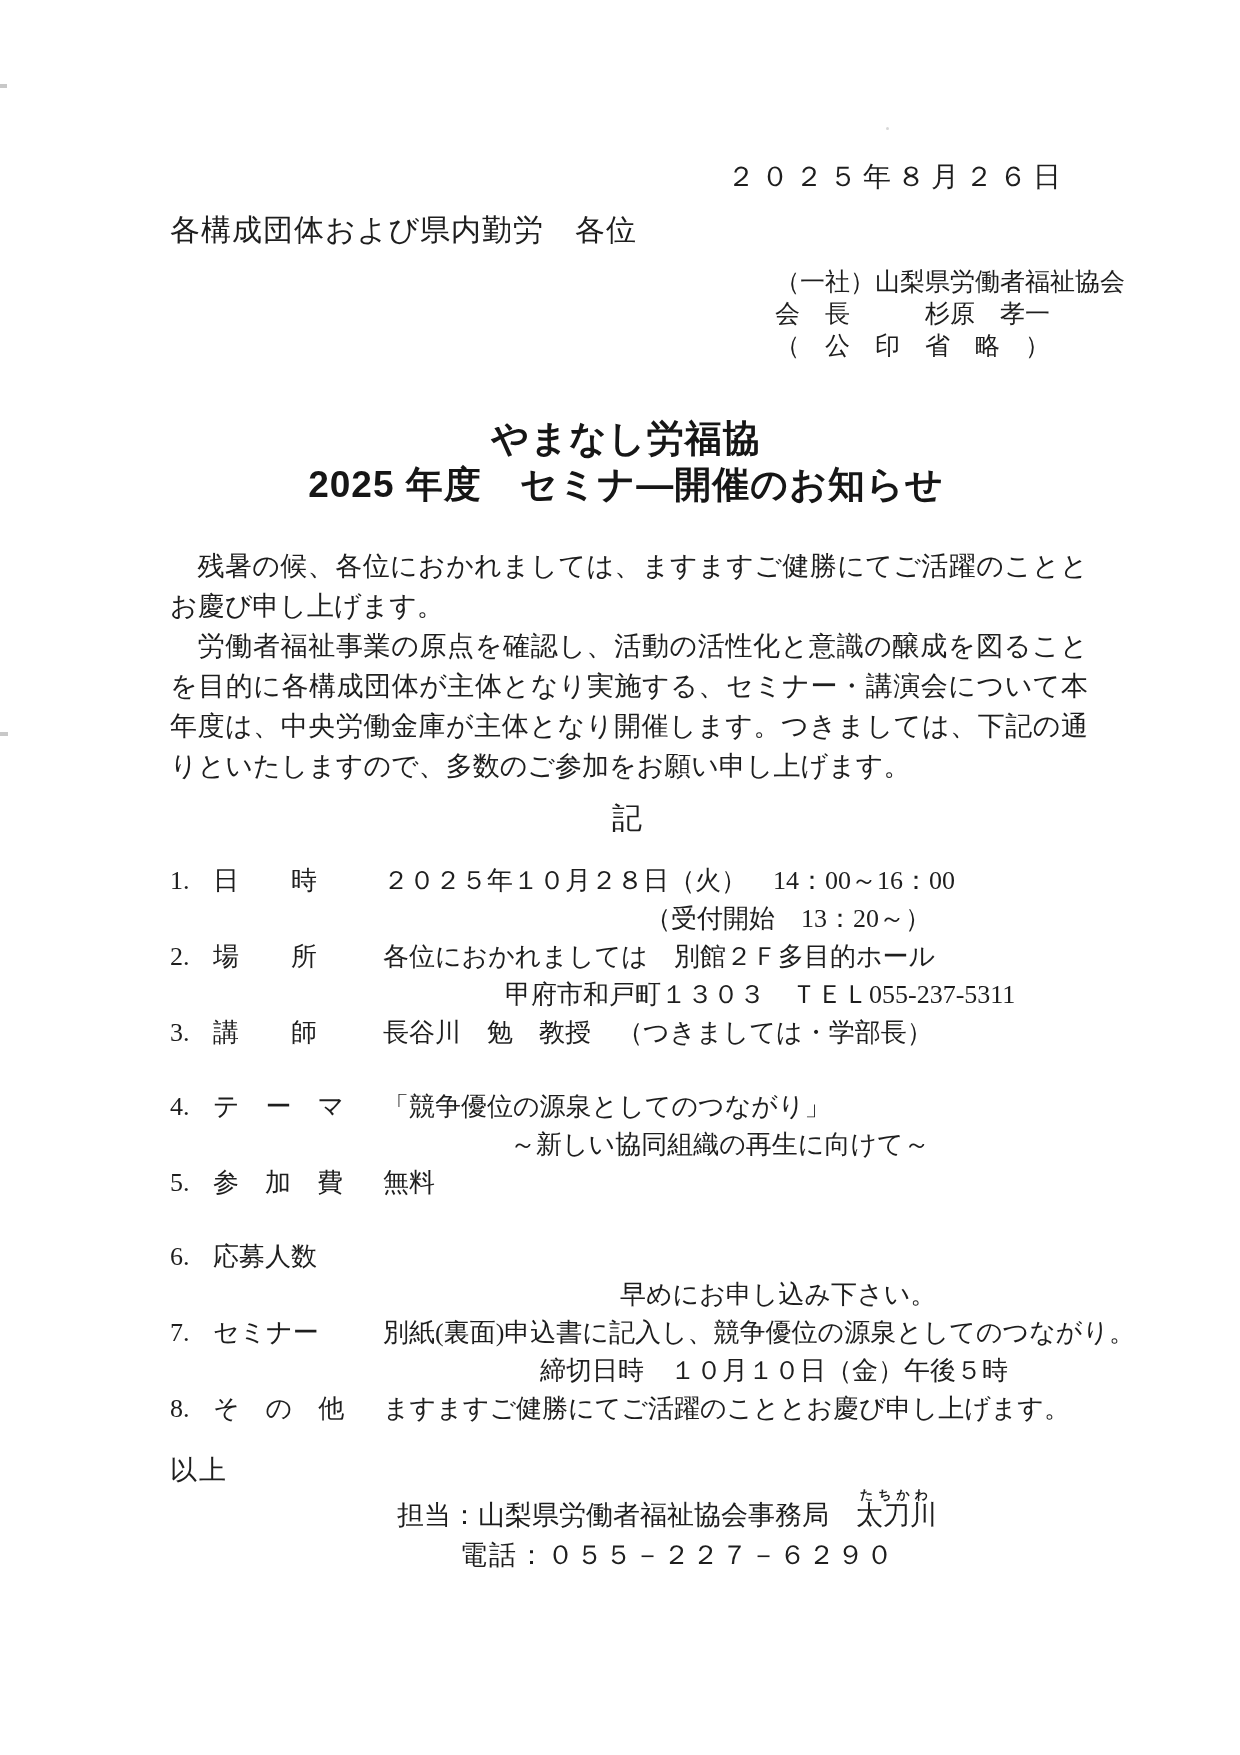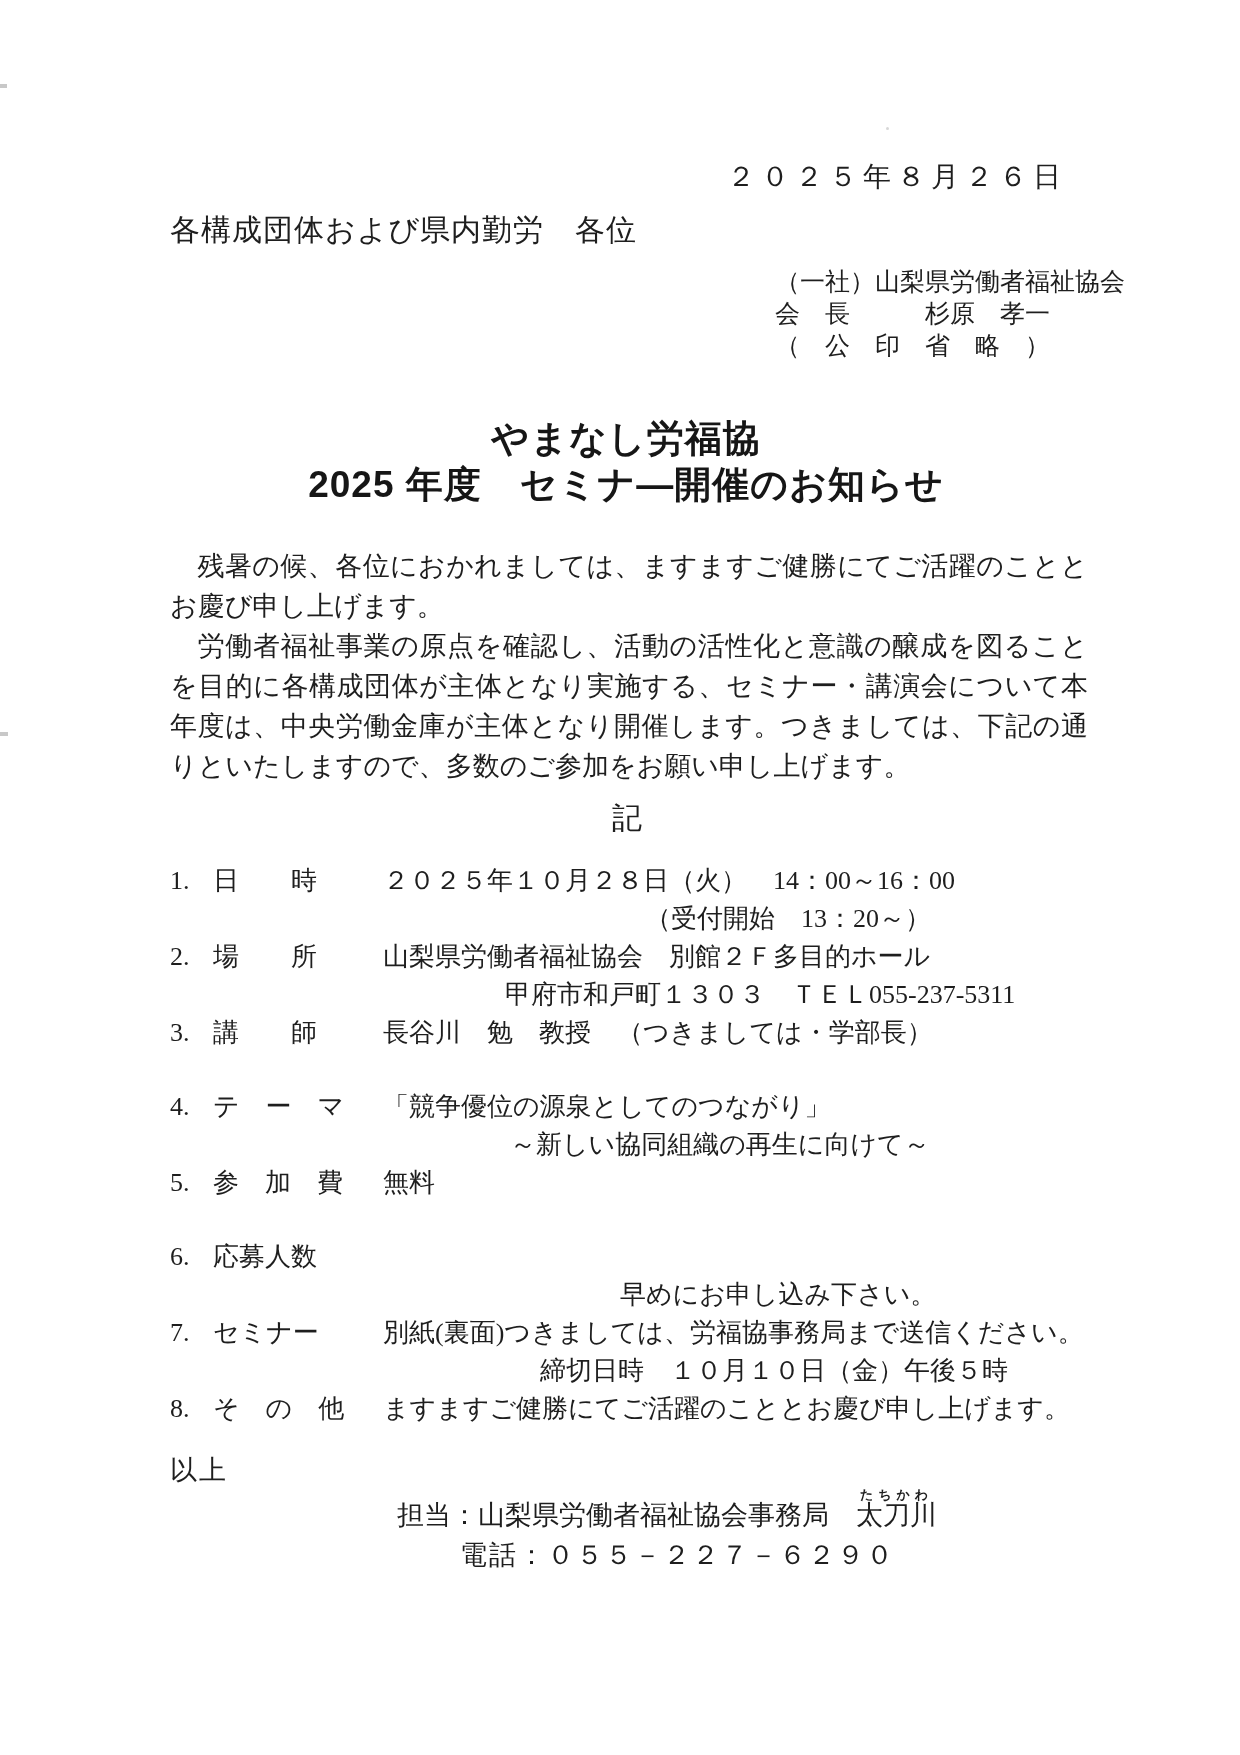--- a/index.html
+++ b/index.html
@@ -107,21 +107,21 @@
     <div class="row">
       <span class="no">1.</span>
       <span class="lbl">日　　時</span>
       <span class="val">２０２５年１０月２８日（火）　14：00～16：00</span>
     </div>
     <div class="sub" style="margin-left:475px">（受付開始　13：20～）</div>
 
     <div class="row">
       <span class="no">2.</span>
       <span class="lbl">場　　所</span>
-      <span class="val">山梨県労働者福祉協会　別館２Ｆ多目的ホール</span>
+      <span class="val">各位におかれましては　別館２Ｆ多目的ホール</span>
     </div>
     <div class="sub" style="margin-left:335px">甲府市和戸町１３０３　ＴＥＬ055-237-5311</div>
 
     <div class="row">
       <span class="no">3.</span>
       <span class="lbl">講　　師</span>
       <span class="val">長谷川　勉　教授　（つきましては・学部長）</span>
     </div>
 
     <div class="row gap">
@@ -139,21 +139,21 @@
 
     <div class="row gap">
       <span class="no">6.</span>
       <span class="lbl">応募人数</span>
     </div>
     <div class="sub" style="margin-left:450px">早めにお申し込み下さい。</div>
 
     <div class="row">
       <span class="no">7.</span>
       <span class="lbl">セミナー</span>
-      <span class="val">別紙(裏面)つきましては、労福協事務局まで送信ください。</span>
+      <span class="val">別紙(裏面)申込書に記入し、競争優位の源泉としてのつながり。</span>
     </div>
     <div class="sub" style="margin-left:370px">締切日時　１０月１０日（金）午後５時</div>
 
     <div class="row">
       <span class="no">8.</span>
       <span class="lbl">そ　の　他</span>
       <span class="val">ますますご健勝にてご活躍のこととお慶び申し上げます。</span>
     </div>
 
   </div>

